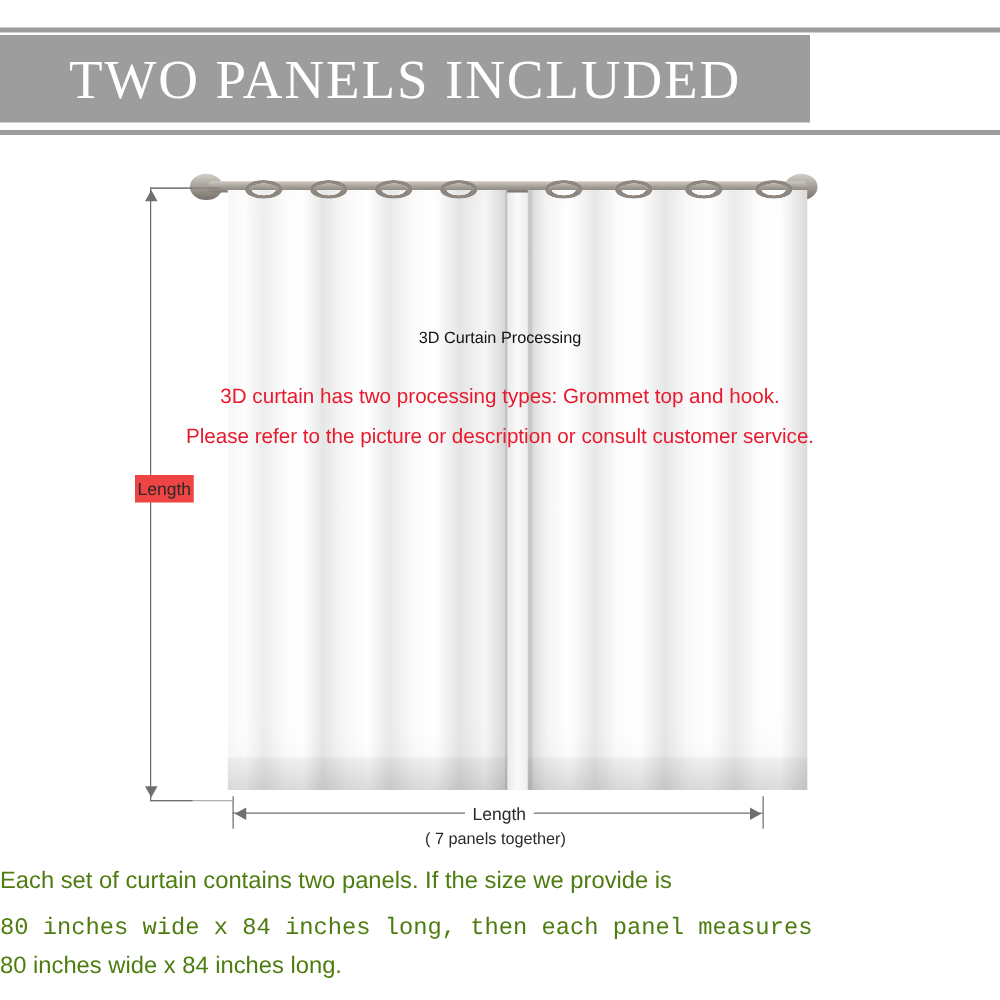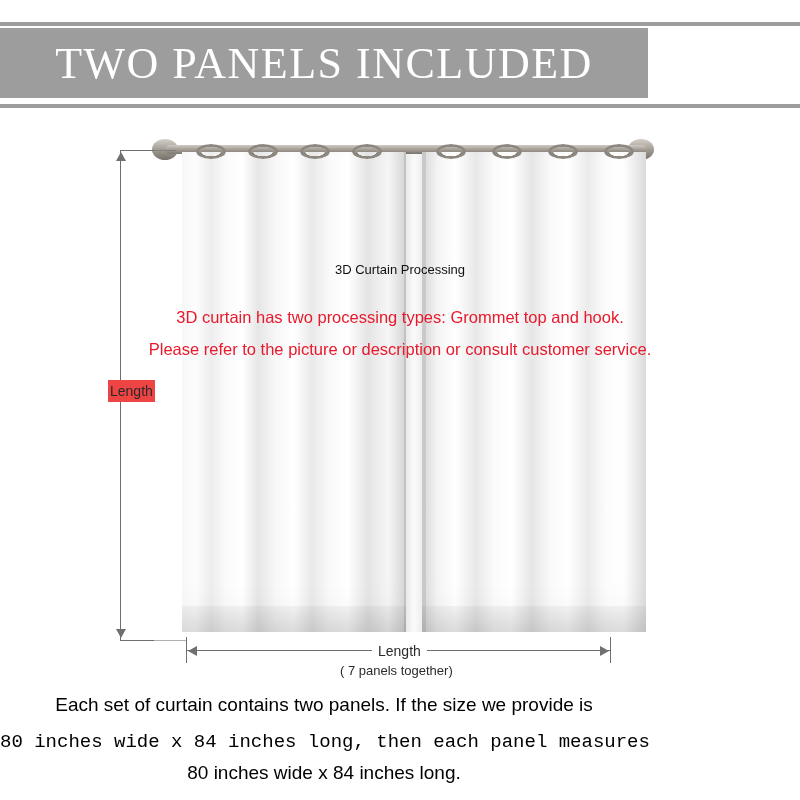--- a/index.html
+++ b/index.html
@@ -249,23 +249,22 @@
     white-space: nowrap;
   }
   .overlay-red.l1 { left: 0; top: 308px; }
   .overlay-red.l2 { left: 0; top: 340px; }
 
   
   .caption {
     position: absolute;
     left: 0;
     width: 648px;
-    text-align: center;
     font-size: 19px;
-    color: #000000;
+    color: #4d7c0f;
     white-space: nowrap;
   }
   .caption.c1 { top: 694px; }
   .caption.c2 { top: 731px; font-family: Liberation Mono, monospace; }
   .caption.c3 { top: 762px; }
 </style>
 </head>
 <body>
 
 <div class="banner-rule-top"></div>

